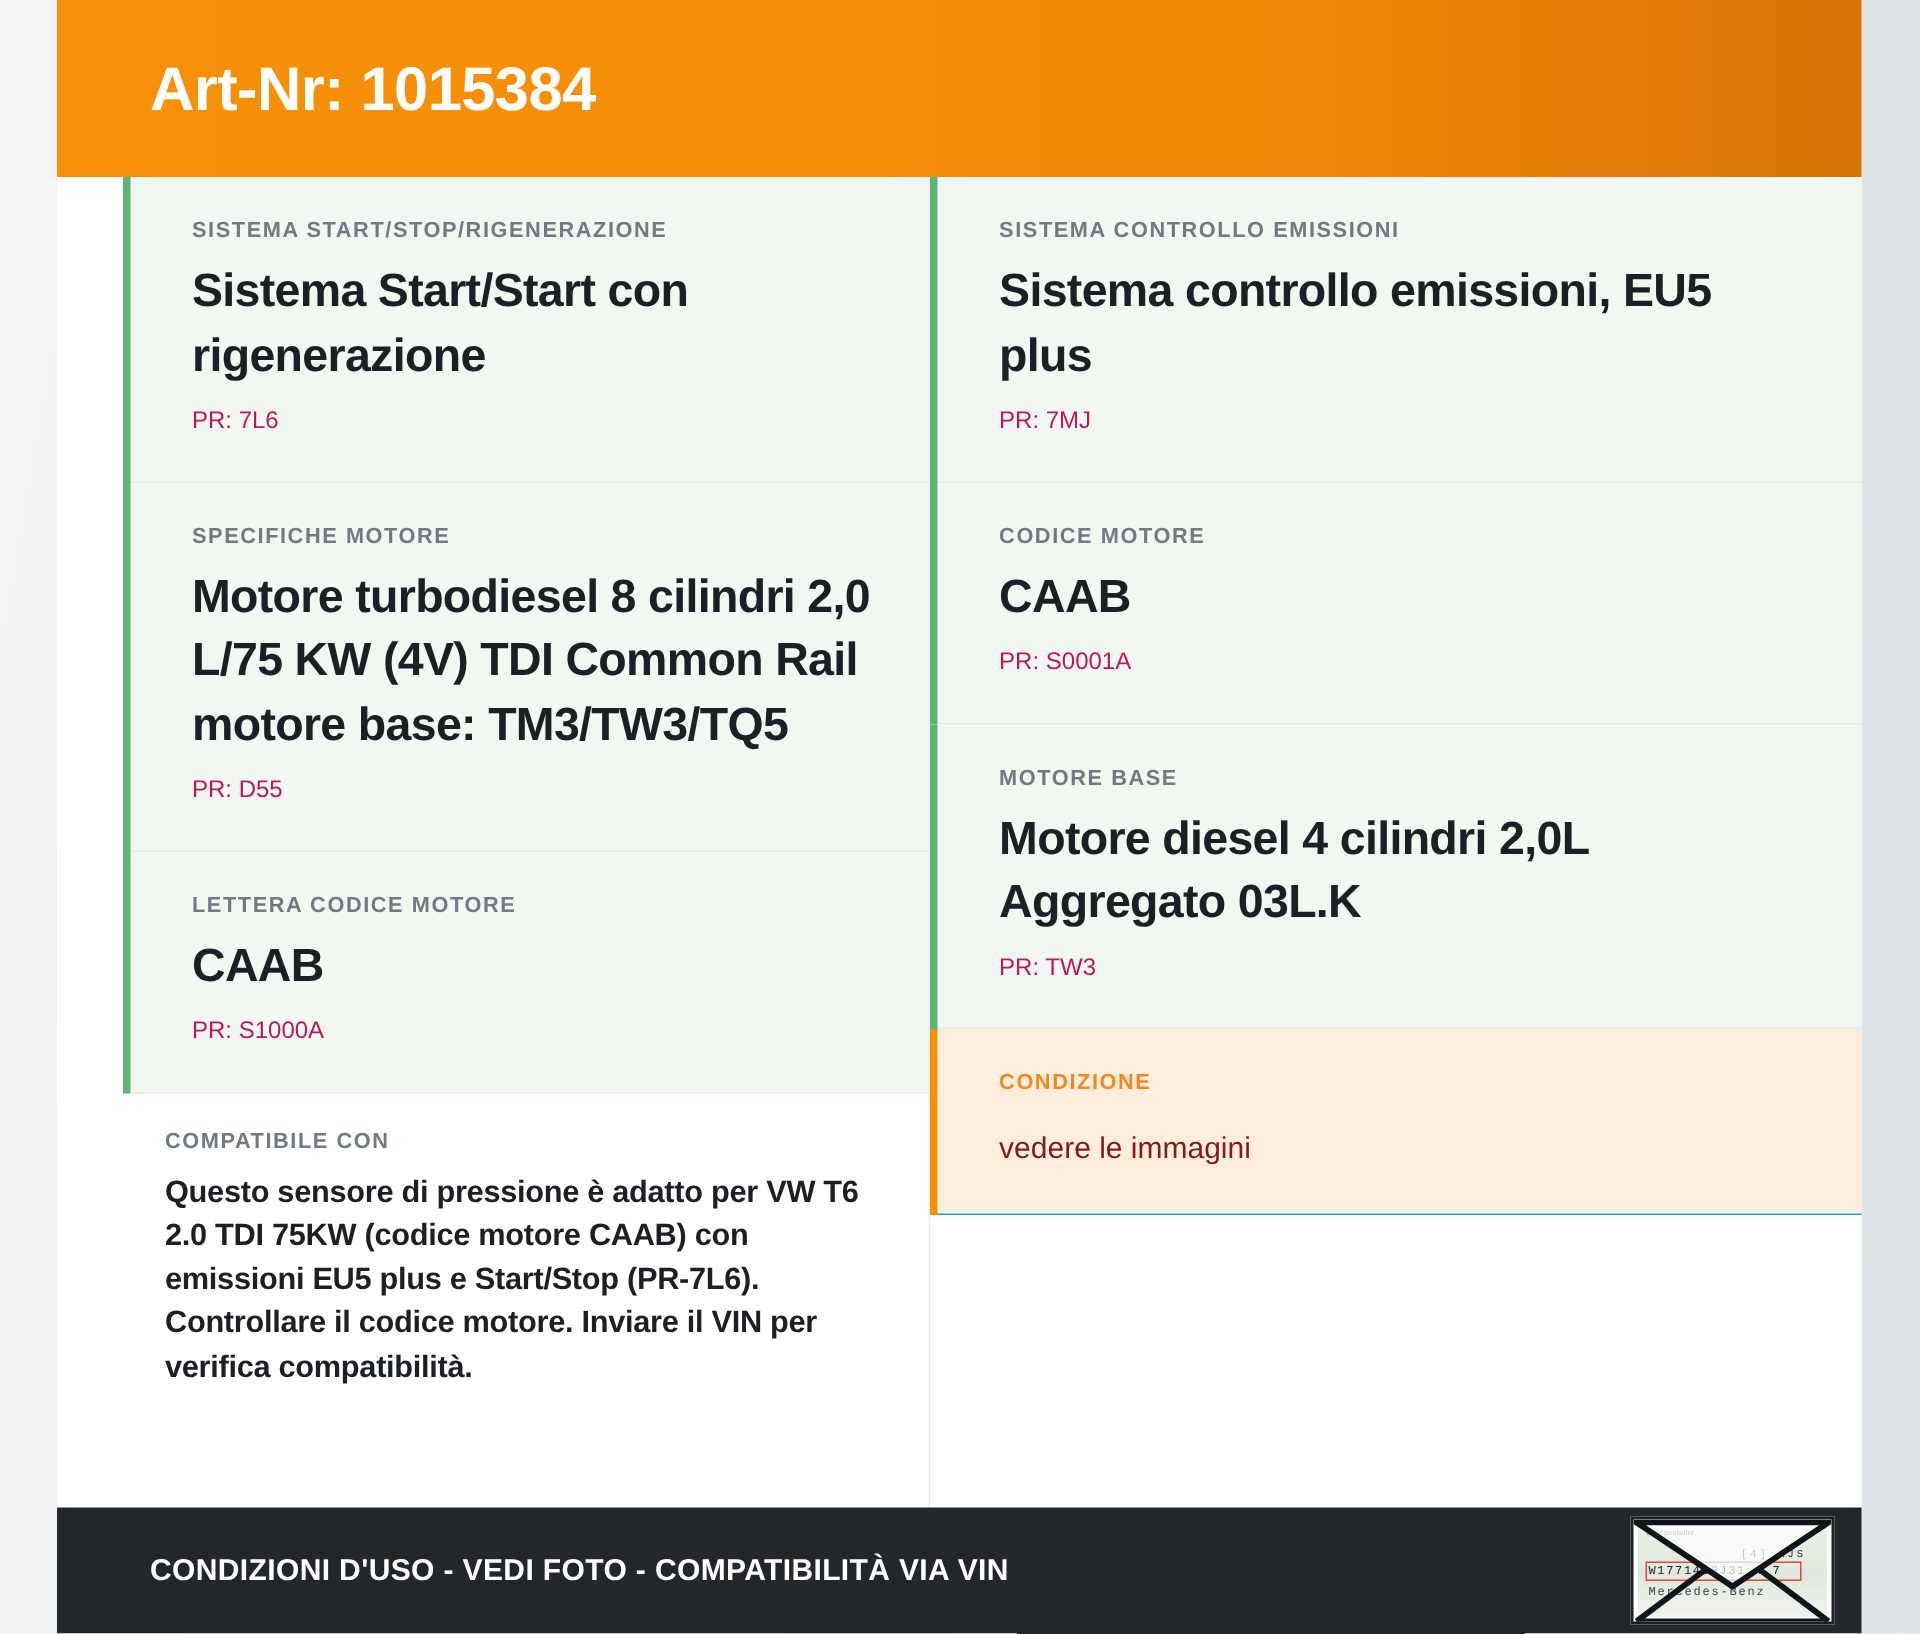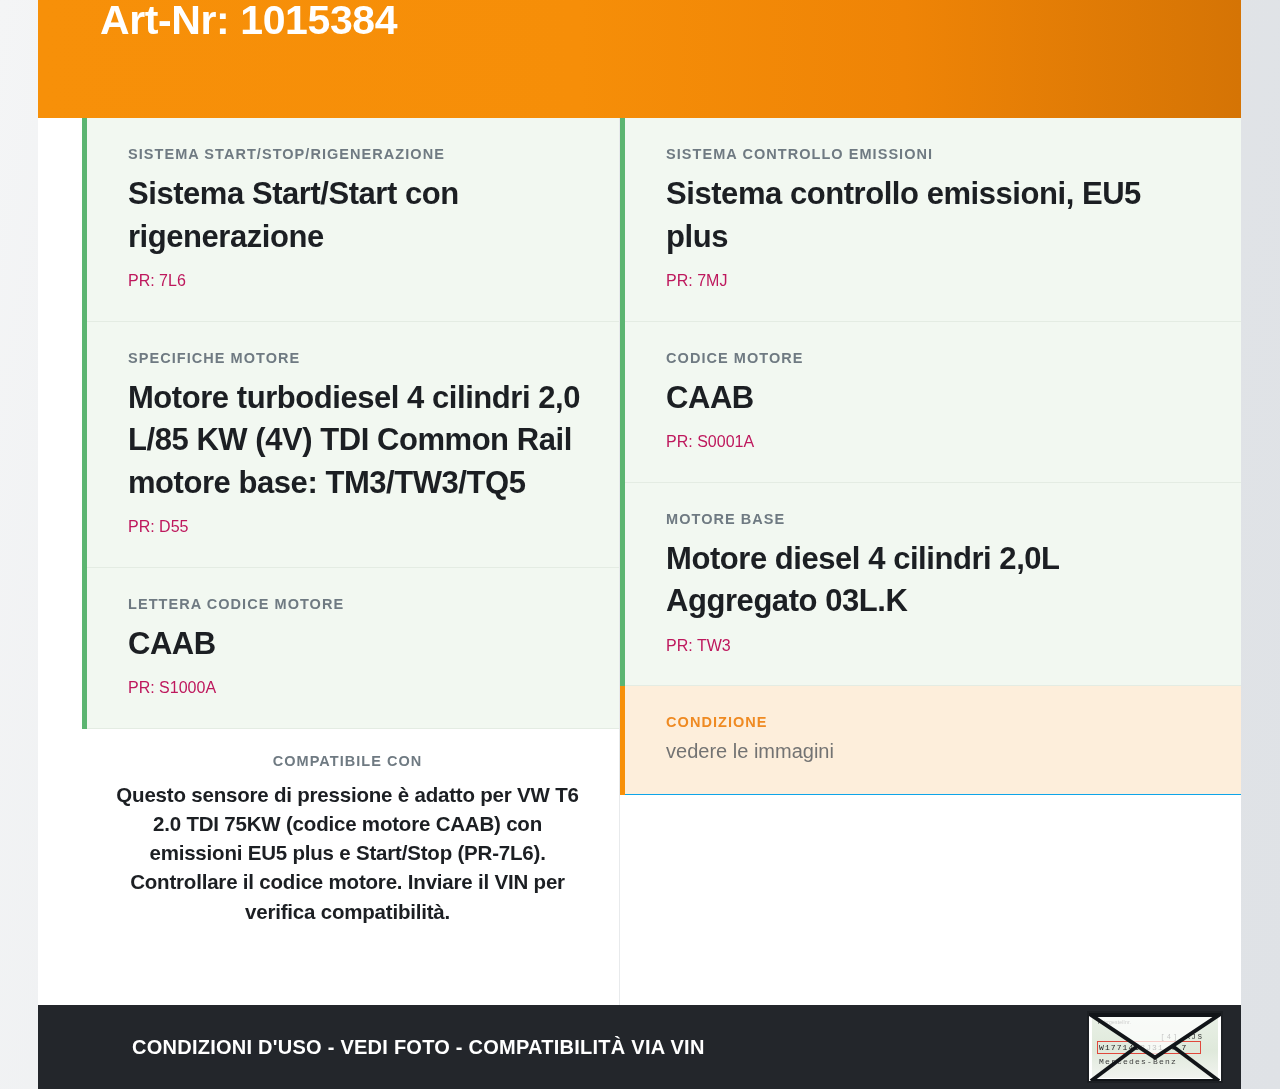--- a/index.html
+++ b/index.html
@@ -26,20 +26,21 @@
     background: #ffffff;
     display: flex;
     flex-direction: column;
   }
 
   
   .header {
     height: 118px;
     background: linear-gradient(90deg, #f79009 0%, #f68e08 45%, #ef8406 72%, #d57405 100%);
     display: flex;
+    align-items: center;
     flex: 0 0 auto;
   }
   .header-title {
     color: #ffffff;
     font-size: 41px;
     font-weight: bold;
     letter-spacing: -0.4px;
     padding-left: 62px;
     line-height: 1;
   }
@@ -95,23 +96,23 @@
     margin-top: 10px;
     font-size: 31px;
     font-weight: bold;
     color: #1c1f23;
     line-height: 1.37;
     letter-spacing: -0.45px;
   }
   .card.tone-warn .card-value {
     font-size: 20px;
     font-weight: normal;
-    color: #737373;
+    color: #7f1d1d;
     letter-spacing: 0;
-    margin-top: 7px;
+    margin-top: 22px;
     line-height: 1.3;
   }
 
   .card-pr {
     margin-top: 13px;
     font-size: 16px;
     color: #be185d;
     line-height: 1.2;
   }
 
@@ -119,21 +120,20 @@
   .col-filler {
     flex: 1 1 auto;
     background: #ffffff;
     min-height: 0;
   }
 
   
   .note {
     background: #ffffff;
     padding: 24px 34px 28px 28px;
-    text-align: center;
   }
   .note-label {
     font-size: 14.5px;
     font-weight: bold;
     letter-spacing: 1.05px;
     color: #6f7a82;
     text-transform: uppercase;
   }
   .note-text {
     margin-top: 11px;
@@ -146,21 +146,20 @@
   }
 
   
   .footer {
     flex: 0 0 auto;
     height: 84px;
     background: #23262b;
     display: flex;
     align-items: center;
     position: relative;
-    padding-left: 32px;
   }
   .footer-text {
     color: #ffffff;
     font-size: 20px;
     font-weight: bold;
     letter-spacing: 0.25px;
     padding-left: 62px;
   }
 
   
@@ -235,21 +234,21 @@
     <div class="col col-left">
 
       <div class="card">
         <div class="card-label">SISTEMA START/STOP/RIGENERAZIONE</div>
         <div class="card-value">Sistema Start/Start con rigenerazione</div>
         <div class="card-pr">PR: 7L6</div>
       </div>
 
       <div class="card">
         <div class="card-label">SPECIFICHE MOTORE</div>
-        <div class="card-value">Motore turbodiesel 4 cilindri 2,0 L/85 KW (4V) TDI Common Rail motore base: TM3/TW3/TQ5</div>
+        <div class="card-value">Motore turbodiesel 8 cilindri 2,0 L/75 KW (4V) TDI Common Rail motore base: TM3/TW3/TQ5</div>
         <div class="card-pr">PR: D55</div>
       </div>
 
       <div class="card">
         <div class="card-label">LETTERA CODICE MOTORE</div>
         <div class="card-value">CAAB</div>
         <div class="card-pr">PR: S1000A</div>
       </div>
 
       <div class="note">

